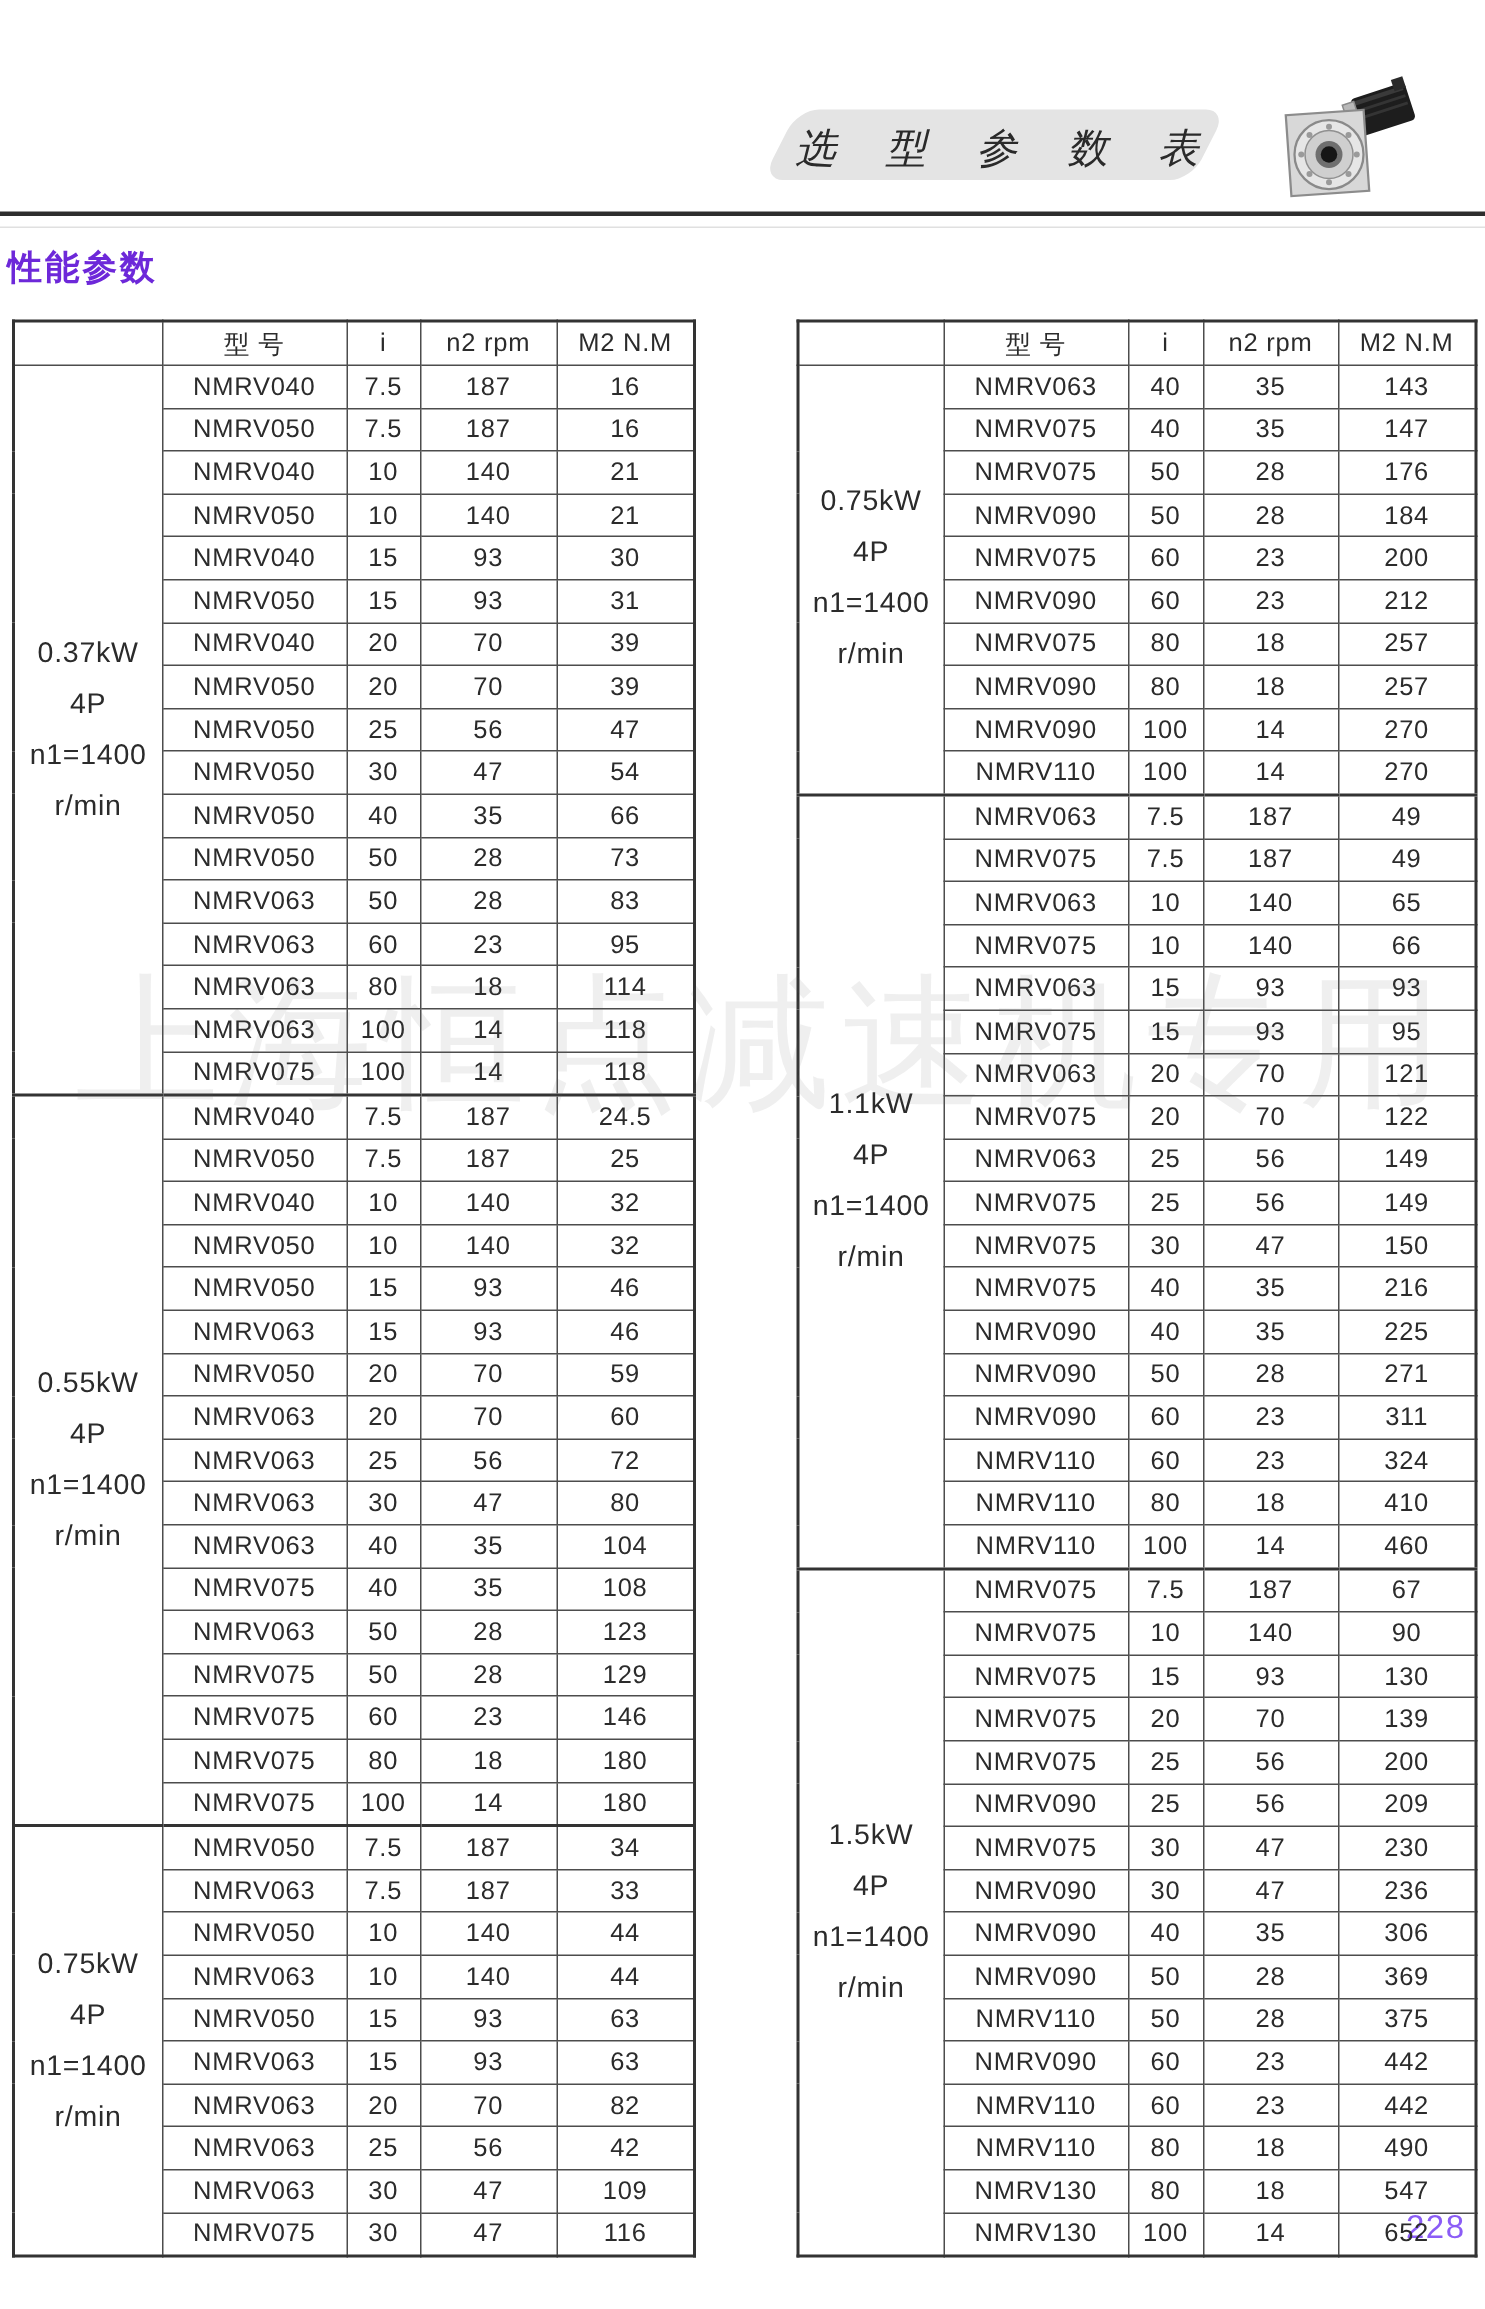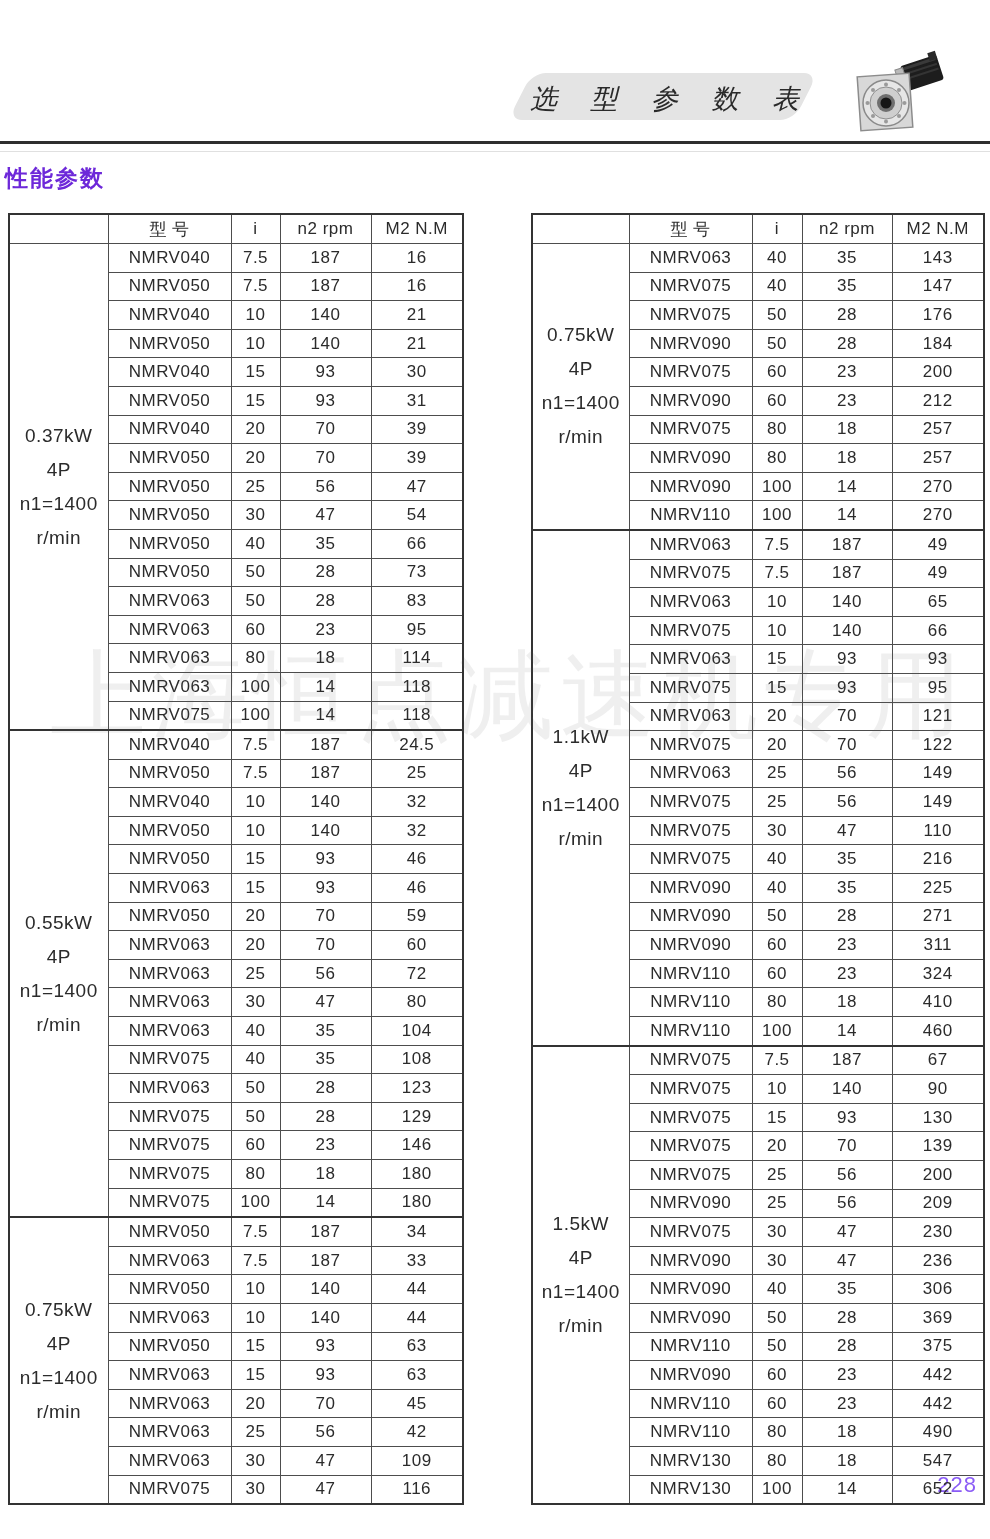--- a/index.html
+++ b/index.html
@@ -371,21 +371,21 @@
         <tr>
           <td>NMRV063</td>
           <td>15</td>
           <td>93</td>
           <td>63</td>
         </tr>
         <tr>
           <td>NMRV063</td>
           <td>20</td>
           <td>70</td>
-          <td>45</td>
+          <td>82</td>
         </tr>
         <tr>
           <td>NMRV063</td>
           <td>25</td>
           <td>56</td>
           <td>42</td>
         </tr>
         <tr>
           <td>NMRV063</td>
           <td>30</td>
@@ -548,21 +548,21 @@
         <tr>
           <td>NMRV075</td>
           <td>25</td>
           <td>56</td>
           <td>149</td>
         </tr>
         <tr>
           <td>NMRV075</td>
           <td>30</td>
           <td>47</td>
-          <td>110</td>
+          <td>150</td>
         </tr>
         <tr>
           <td>NMRV075</td>
           <td>40</td>
           <td>35</td>
           <td>216</td>
         </tr>
         <tr>
           <td>NMRV090</td>
           <td>40</td>

